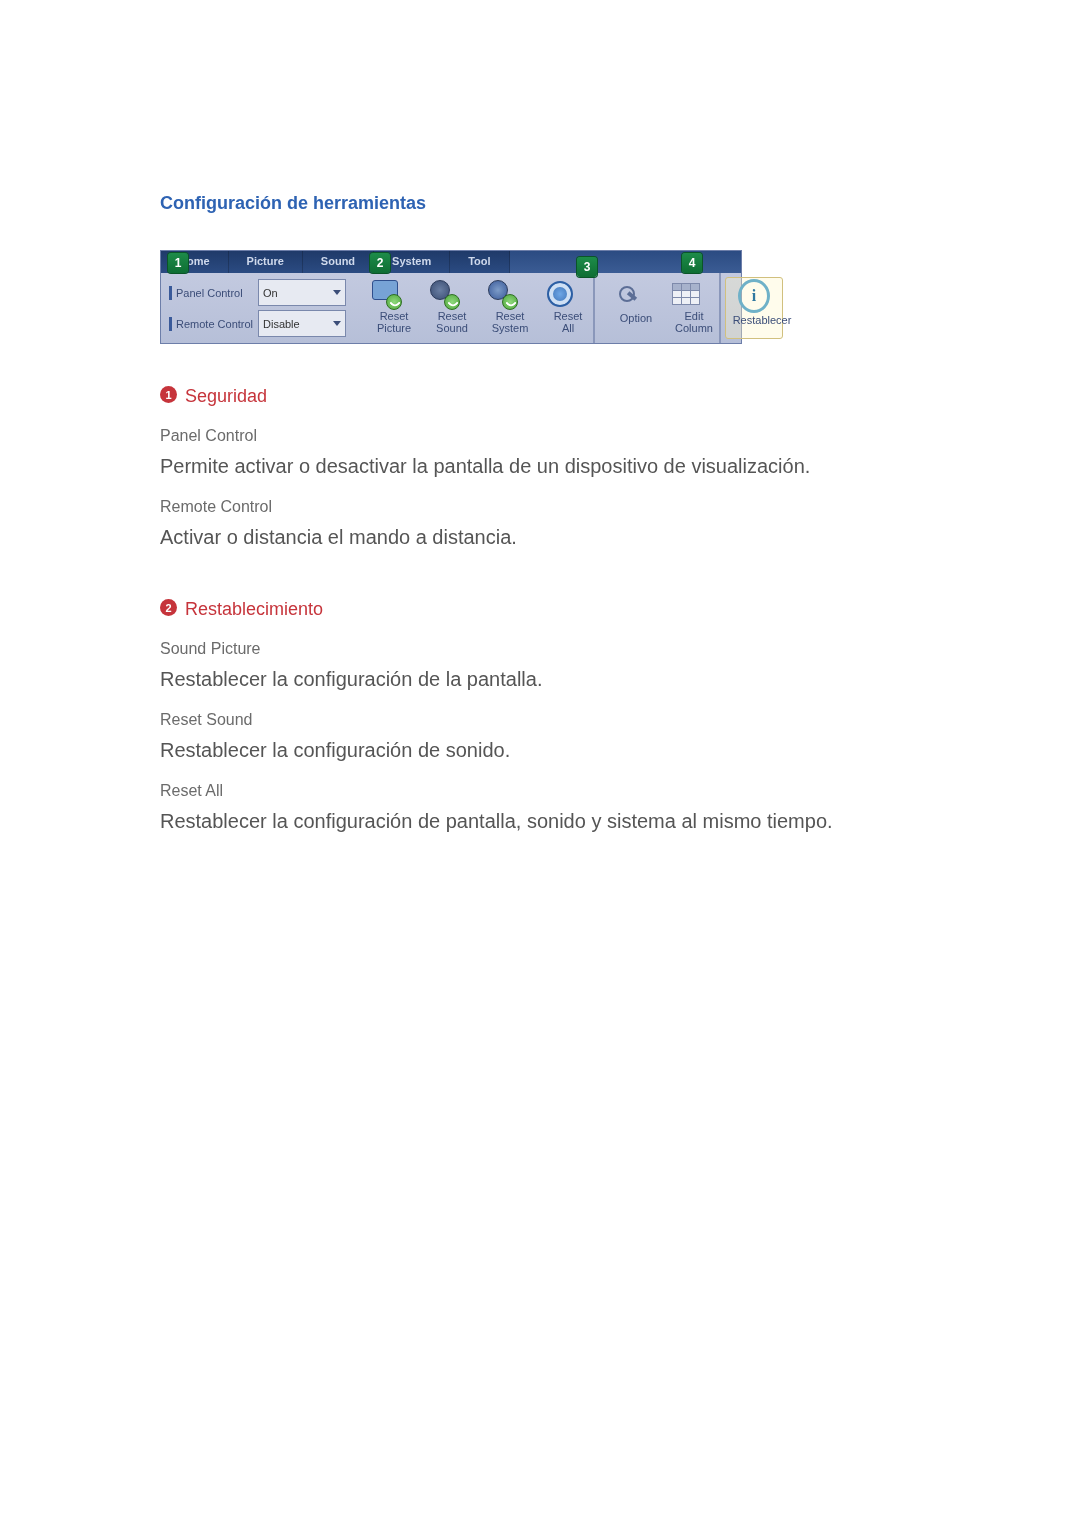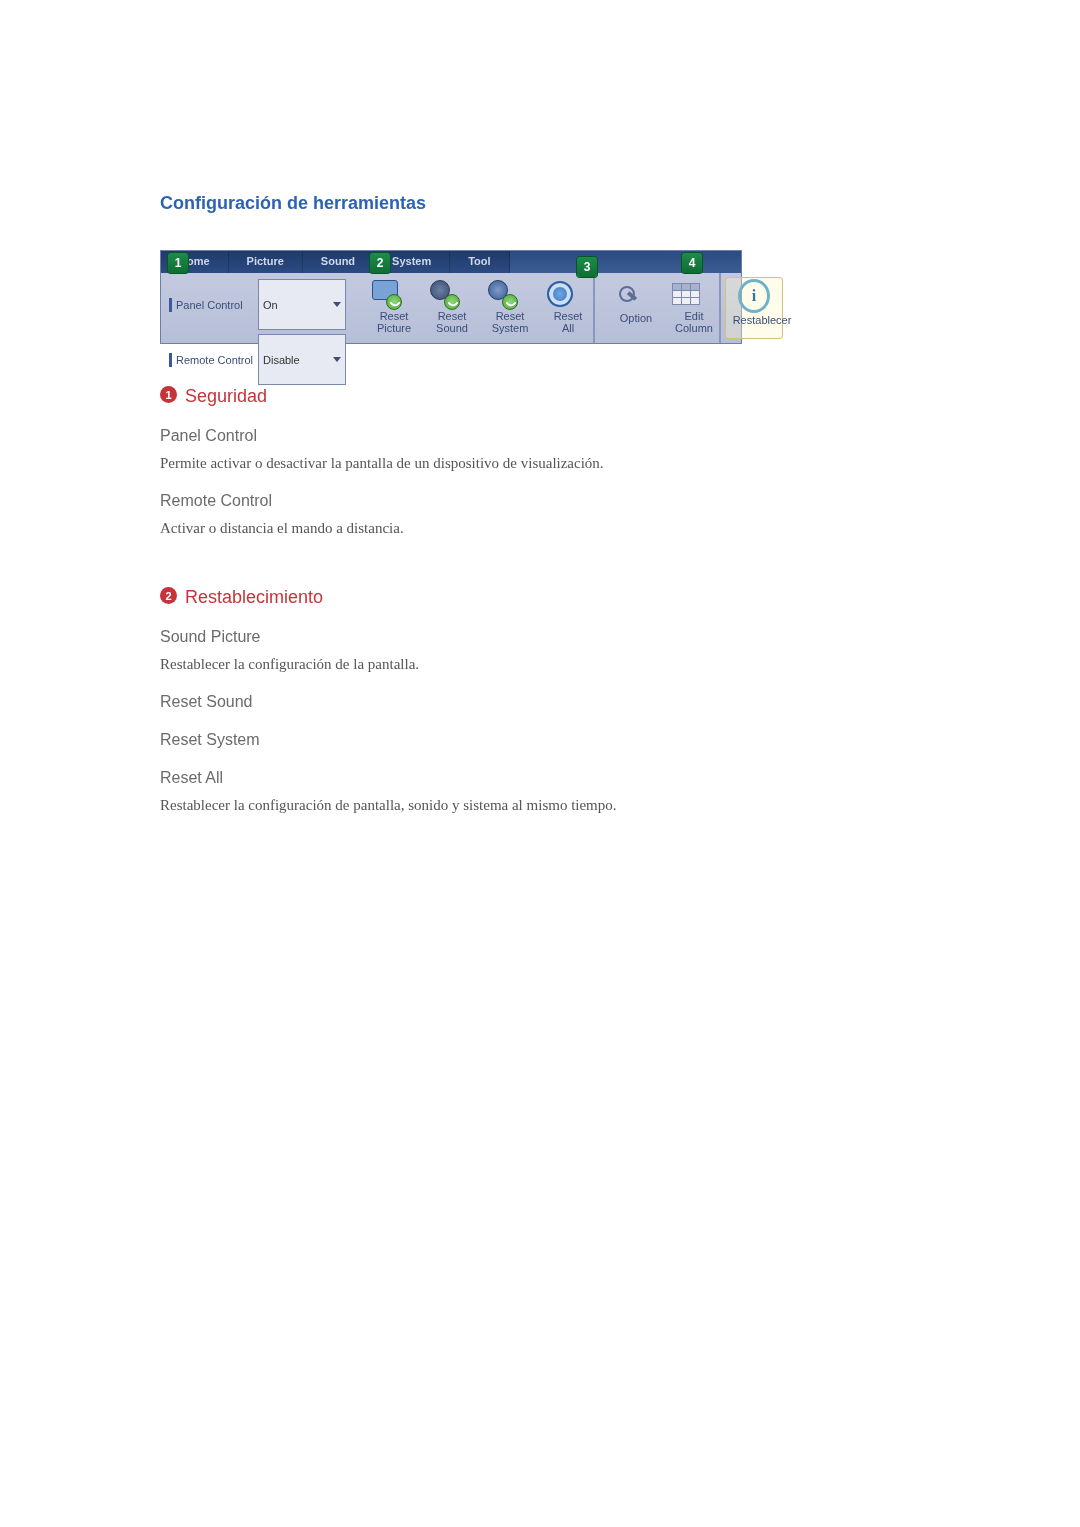--- a/index.html
+++ b/index.html
@@ -46,21 +46,21 @@
   .ribbon .controls{
     padding:6px 8px 0 8px;
     display:flex;flex-direction:column;gap:4px;
   }
   .ctrl-row{display:flex;align-items:center;}
   .ctrl-row .bar{width:3px;height:14px;background:#3a5a9a;margin-right:4px;}
   .ctrl-row .lbl{width:82px;color:#3b4d78;}
   .ctrl-row .sel{
     display:flex;align-items:center;justify-content:space-between;
     width:78px;height:17px;border:1px solid #7a88ac;background:#e7eaf2;
-    padding:16px 4px;color:#333;
+    padding:4px 4px;color:#333;
   }
   .caret{
     width:0;height:0;border-left:4px solid transparent;
     border-right:4px solid transparent;border-top:5px solid #3b4d78;
   }
   .toolgrid{
     position:absolute;left:192px;right:0;top:22px;bottom:0;
     display:flex;
   }
   .toolgroup{
@@ -114,21 +114,21 @@
   .b3{left:577px;top:257px;}
   .b4{left:682px;top:253px;}
 
   
   .num{display:inline-flex;width:17px;height:17px;border-radius:50%;
        background:#c6343b;color:#fff;font-size:11px;font-weight:bold;
        align-items:center;justify-content:center;margin-right:8px;
        position:relative;top:-2px;}
   .sec-title{color:#c6343b;font-size:18px;margin-top:30px;margin-bottom:18px;display:flex;align-items:center;}
   .sub{color:#6b6b6b;font-size:16px;margin-top:20px;margin-bottom:10px;}
-  .p{color:#555;font-size:15px;margin:0 0 4px 0;font-family:Liberation Serif, serif;}
+  .p{color:#555;font-size:20px;margin:0 0 4px 0;}
 
   .section-gap{height:16px;}
 </style>
 </head>
 <body>
 
 <div class="page">
   <div class="h1">Configuración de herramientas</div>
 
   <div class="ribbon">
@@ -247,21 +247,21 @@
 
   <div class="section-gap"></div>
 
   <div class="sec-title">
     <span class="num">2</span>
     <span>Restablecimiento</span>
   </div>
   <div class="sub">Sound Picture</div>
   <div class="p">Restablecer la configuración de la pantalla.</div>
   <div class="sub">Reset Sound</div>
-  <div class="sub">Reset System</div>
+  <div class="p">Restablecer la configuración de sonido.</div>
   <div class="sub">Reset All</div>
   <div class="p">Restablecer la configuración de pantalla, sonido y sistema al mismo tiempo.</div>
 </div>
 
 <div class="badge b1">1</div>
 <div class="badge b2">2</div>
 <div class="badge b3">3</div>
 <div class="badge b4">4</div>
 
 </body></html>

